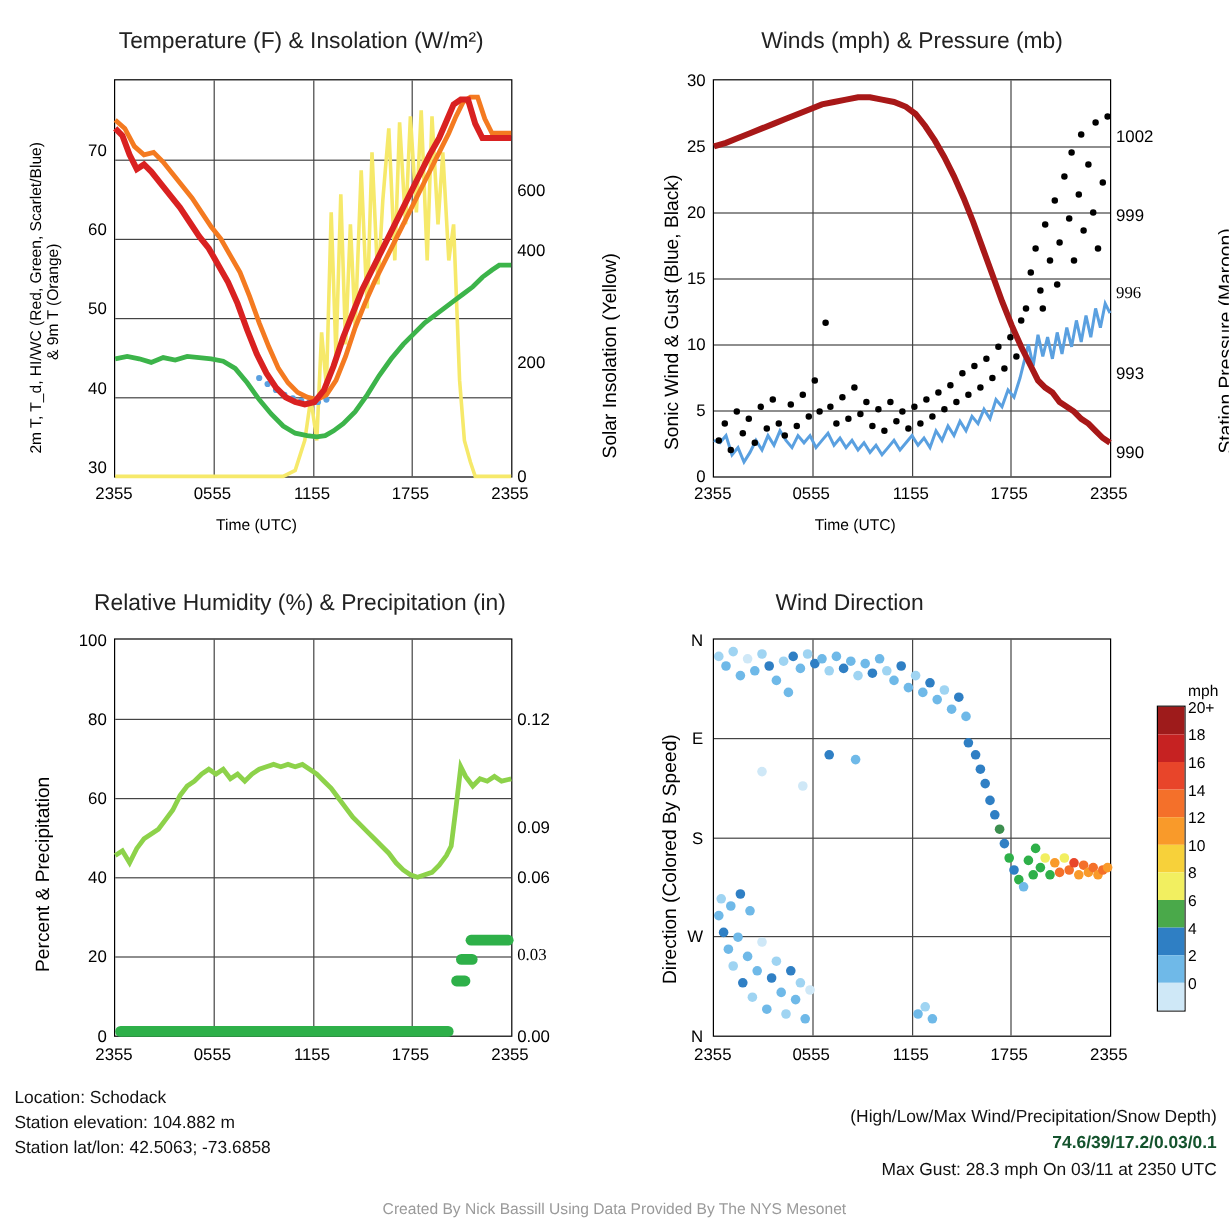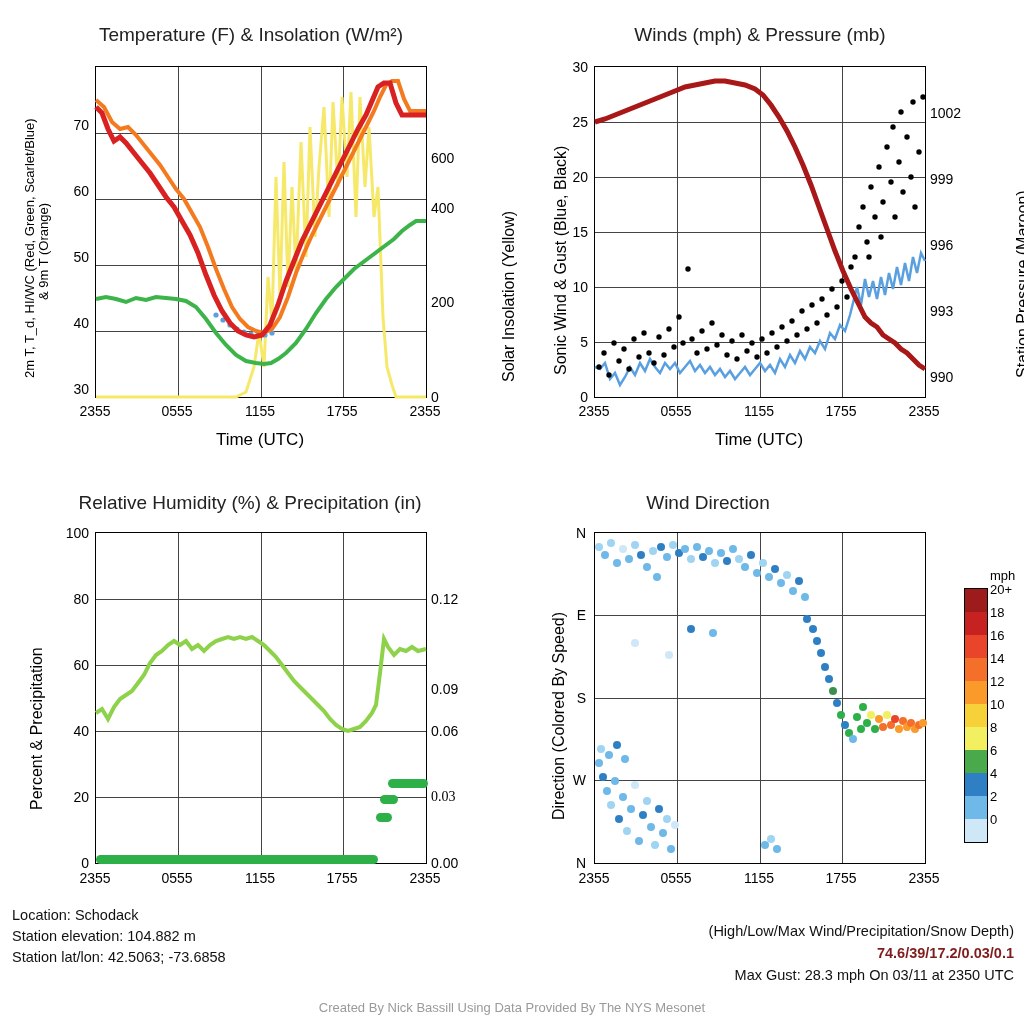--- a/index.html
+++ b/index.html
@@ -13,27 +13,27 @@
     position:absolute;width:100%;text-align:center;
     font-size:19px;color:#222;white-space:nowrap;
   }
   .plot{position:absolute;border:1px solid #000;background:#fff;}
   .grid-v,.grid-h{position:absolute;background:#444;}
   .grid-v{width:1px;}
   .grid-h{height:1px;}
   .tick-lbl{position:absolute;font-size:14px;color:#000;text-align:center;white-space:nowrap;}
   .ytick-l{position:absolute;font-size:14px;color:#000;text-align:right;white-space:nowrap;}
   .ytick-r{position:absolute;font-size:14px;color:#000;text-align:left;white-space:nowrap;}
-  .axlabel{position:absolute;font-size:17px;color:#000;text-align:center;white-space:nowrap;}
+  .axlabel{position:absolute;font-size:13px;color:#000;text-align:left;white-space:nowrap;}
   .vlabel{position:absolute;transform-origin:0 0;white-space:nowrap;font-size:13px;color:#000;}
   .vlabel16{position:absolute;transform-origin:0 0;white-space:nowrap;font-size:16px;color:#000;}
   svg{position:absolute;left:0;top:0;overflow:visible;}
   .footer-left{position:absolute;left:12px;top:905px;font-size:14.5px;line-height:21px;color:#111;}
   .footer-right{position:absolute;right:10px;top:920px;font-size:14.5px;line-height:22px;color:#111;text-align:right;}
-  .extreme-val{color:#7f1d1d;font-weight:bold;}
+  .extreme-val{color:#14532d;font-weight:bold;}
   .credit{position:absolute;width:100%;text-align:center;top:1000px;font-size:13px;color:#9a9a9a;}
   .legend-bar{position:absolute;border:1px solid #000;}
   .legend-lbl{position:absolute;font-size:13px;color:#000;}
 </style>
 </head>
 <body>
 
 <div class="panel" style="left:0;top:0;width:512px;height:470px;">
   <div class="ptitle" style="top:24px;left:-5px;">Temperature (F) &amp; Insolation (W/m²)</div>
 
@@ -199,21 +199,21 @@
   <div class="ytick-l" style="left:40px;top:389px;width:36px;">0</div>
   <div class="ytick-l" style="left:40px;top:334px;width:36px;">5</div>
   <div class="ytick-l" style="left:40px;top:279px;width:36px;">10</div>
   <div class="ytick-l" style="left:40px;top:224px;width:36px;">15</div>
   <div class="ytick-l" style="left:40px;top:169px;width:36px;">20</div>
   <div class="ytick-l" style="left:40px;top:114px;width:36px;">25</div>
   <div class="ytick-l" style="left:40px;top:59px;width:36px;">30</div>
 
   <div class="ytick-r" style="left:418px;top:369px;">990</div>
   <div class="ytick-r" style="left:418px;top:303px;">993</div>
-  <div class="ytick-r" style="left:418px;top:237px;">996</div>
+  <div class="ytick-r" style="left:418px;top:237px;font-family:Liberation Serif, serif;">996</div>
   <div class="ytick-r" style="left:418px;top:171px;">999</div>
   <div class="ytick-r" style="left:418px;top:105px;">1002</div>
 
   <div class="tick-lbl" style="left:52px;top:403px;width:60px;">2355</div>
   <div class="tick-lbl" style="left:134px;top:403px;width:60px;">0555</div>
   <div class="tick-lbl" style="left:217px;top:403px;width:60px;">1155</div>
   <div class="tick-lbl" style="left:299px;top:403px;width:60px;">1755</div>
   <div class="tick-lbl" style="left:382px;top:403px;width:60px;">2355</div>
   <div class="axlabel" style="left:167px;top:430px;width:160px;">Time (UTC)</div>
 </div>

